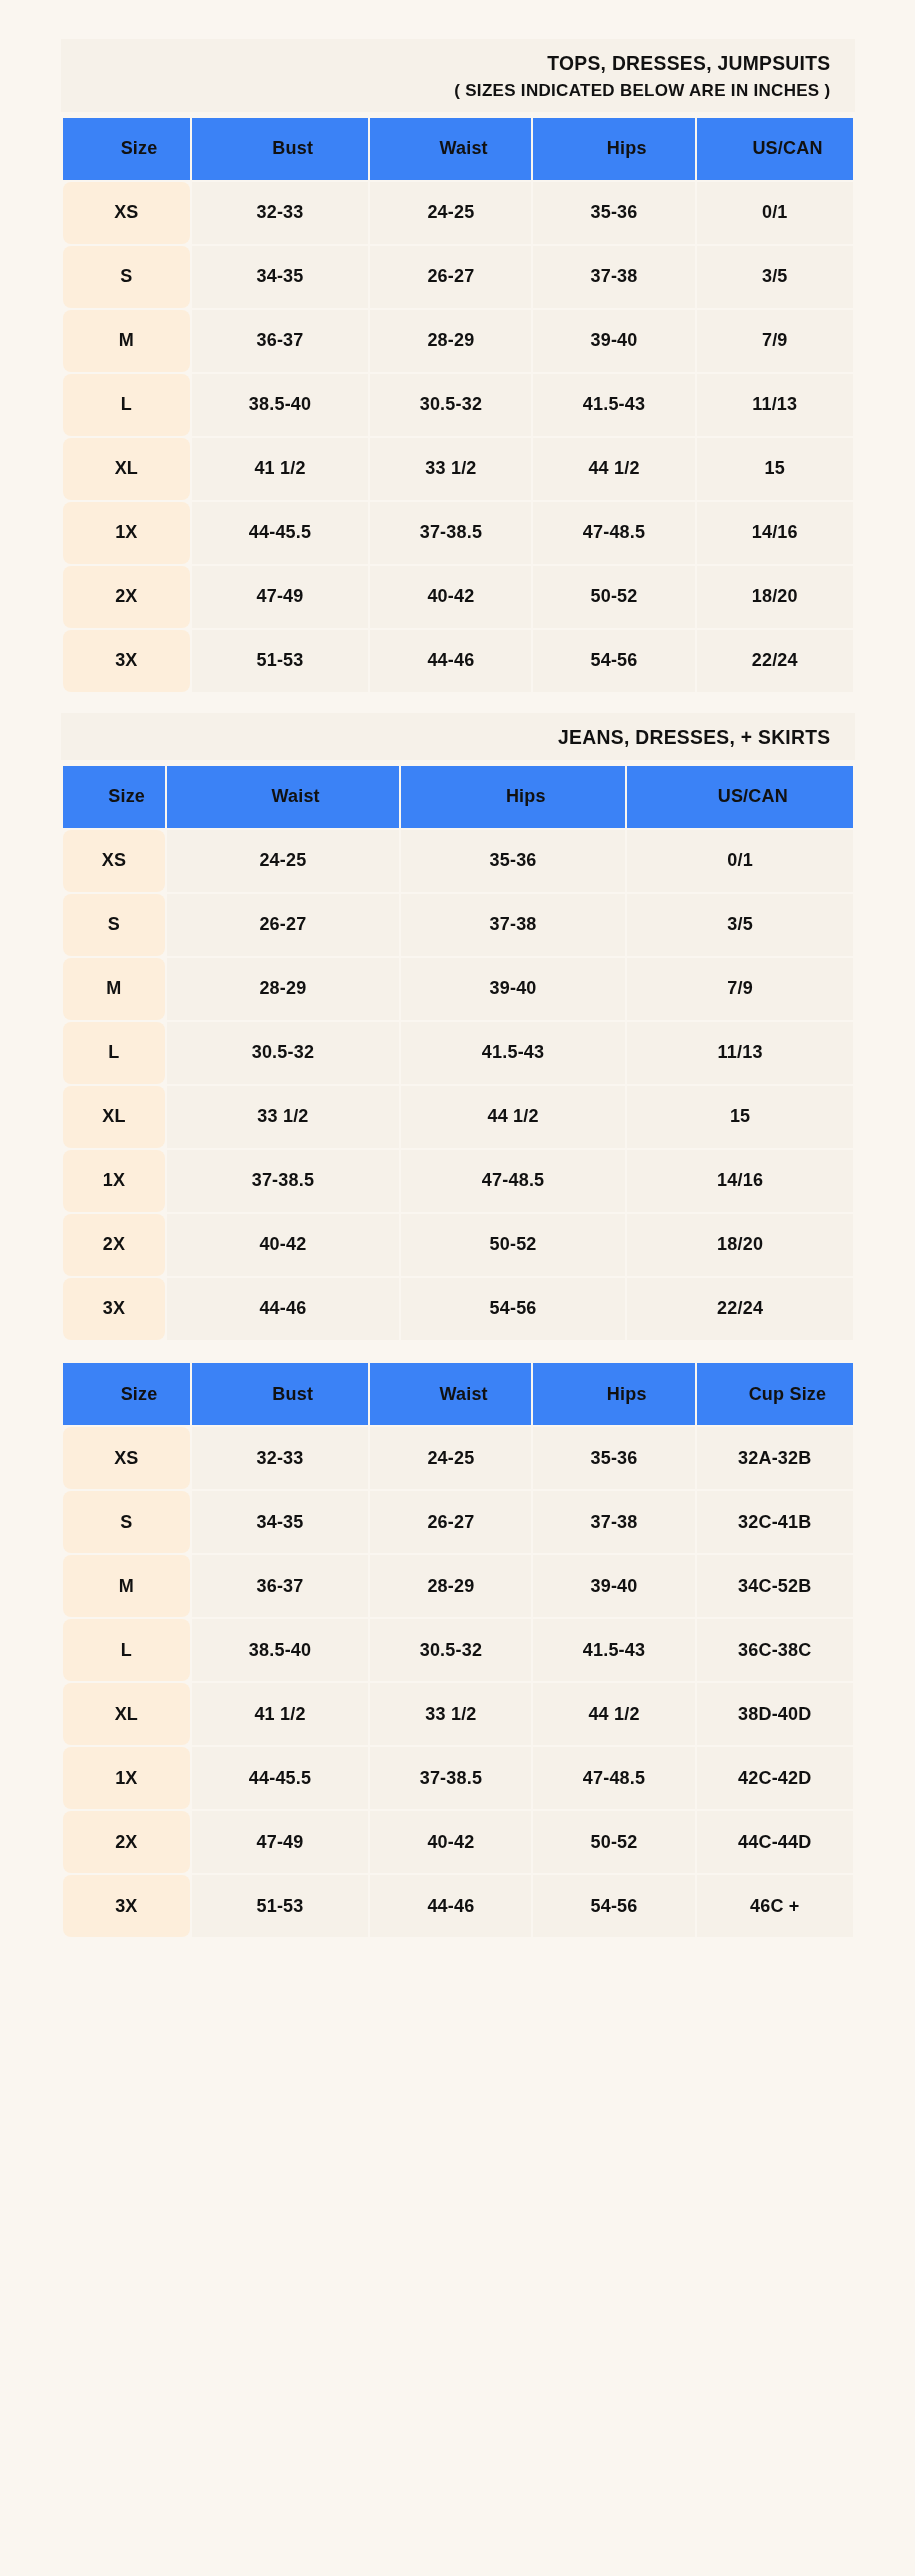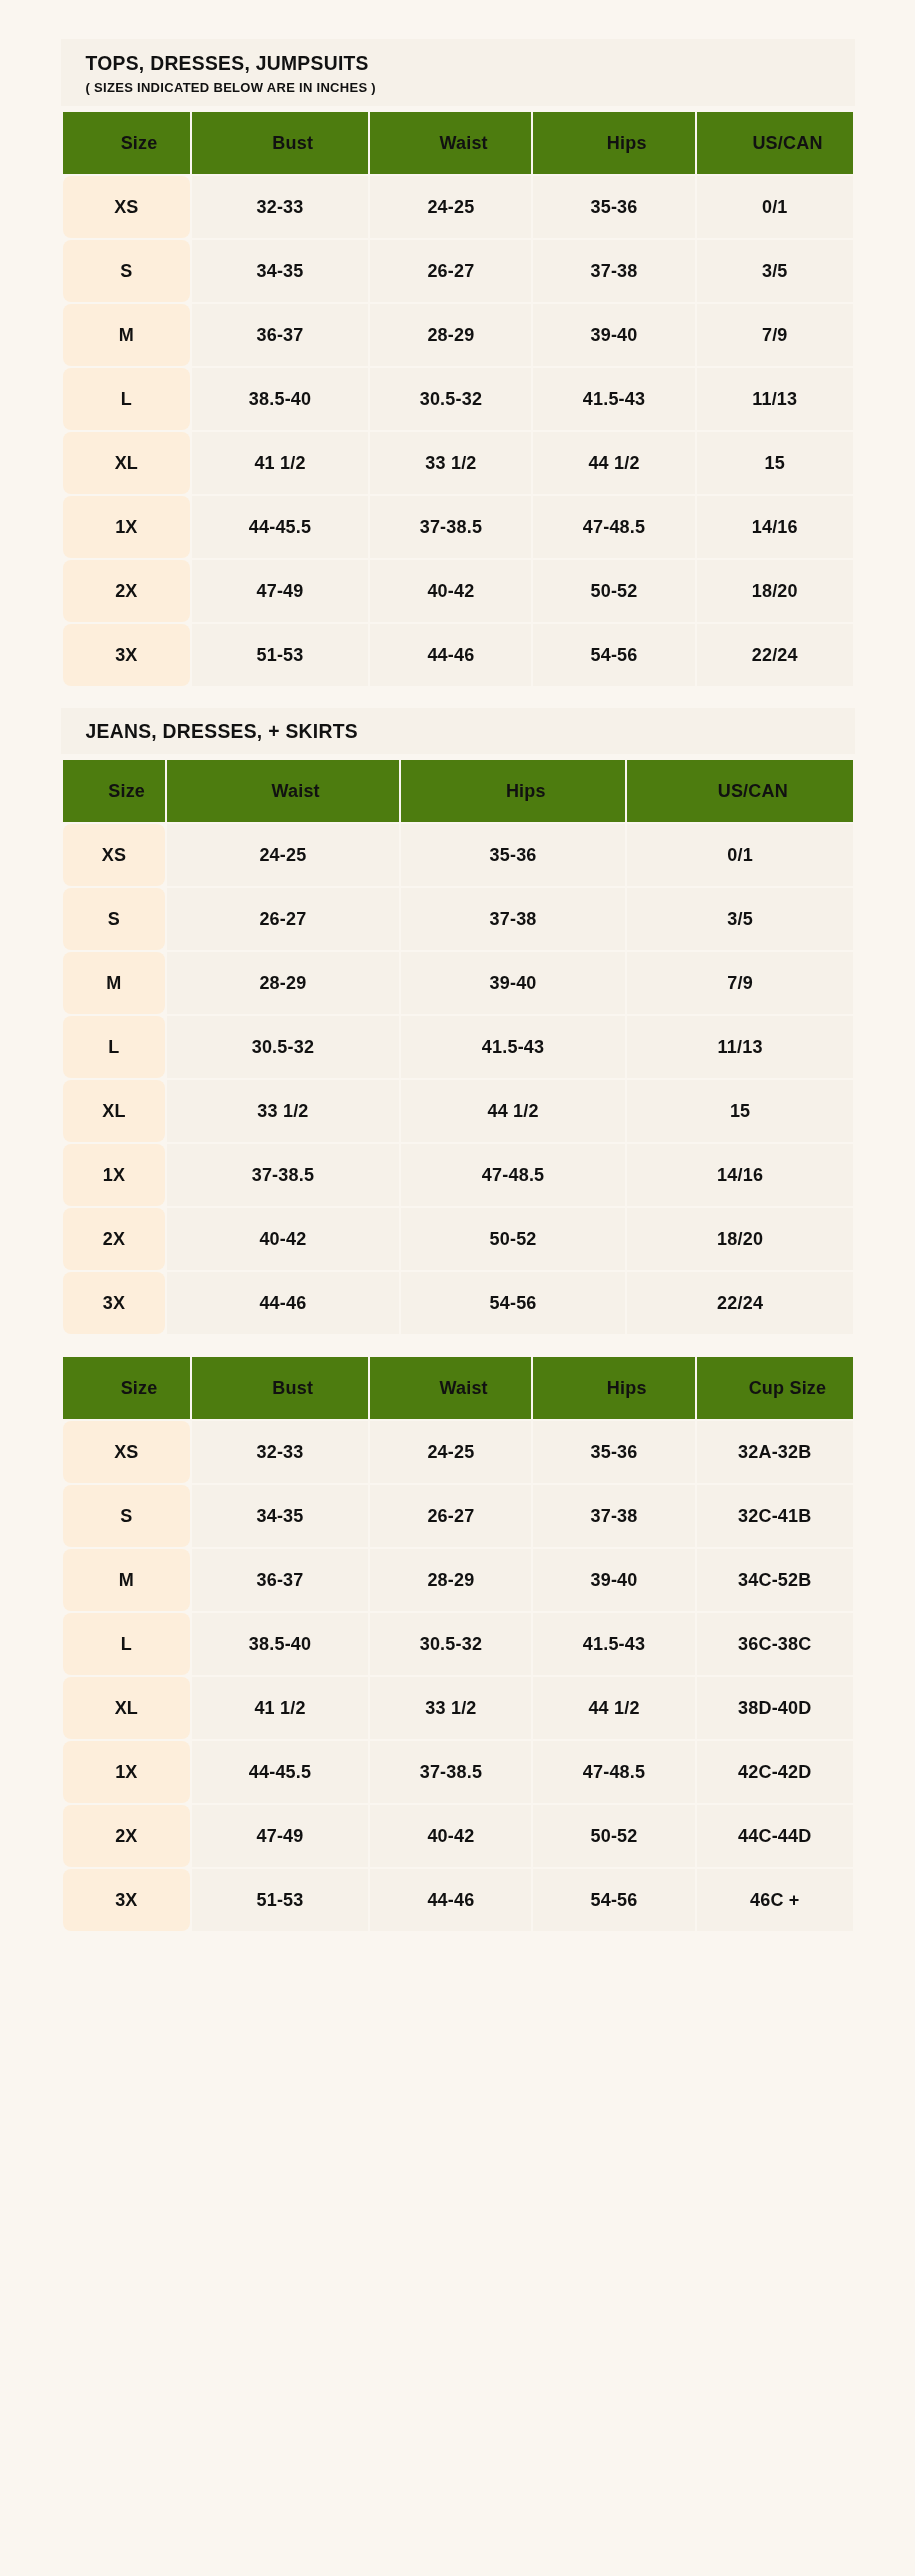--- a/index.html
+++ b/index.html
@@ -13,31 +13,32 @@
     width: 916px;
     min-height: 2576px;
     padding: 39px 61px 26px 61px;
     background: #faf6f0;
   }
   .section { margin-bottom: 0; }
   .section-header {
     background: #f6f1e9;
     padding: 11.6px 24.5px 9px 24.5px;
     margin-bottom: 3.9px;
+    text-align: right;
   }
   .section-title {
     font-size: 19.3px;
     font-weight: bold;
     letter-spacing: 0.3px;
     color: #111;
     line-height: 1.35;
     margin: 0;
   }
   .section-subtitle {
-    font-size: 13px;
+    font-size: 17px;
     font-weight: bold;
     letter-spacing: 0.3px;
     color: #111;
     line-height: 1.4;
     margin: 2.6px 0 0 0;
   }
   table {
     border-collapse: separate;
     border-spacing: 2.6px;
     width: 100%;
@@ -48,21 +49,21 @@
     text-align: center;
     vertical-align: middle;
     height: 62px;
     font-size: 18px;
     font-weight: bold;
     color: #111;
     letter-spacing: 0.2px;
     padding: 3.9px 2.6px;
   }
   th {
-    background: #4d7c0f;
+    background: #3b82f6;
     padding-left: 28px;
   }
   td.size-cell {
     background: #fdeedb;
     border-radius: 8px;
   }
   td.val-cell {
     background: #f6f1e9;
   }
   

